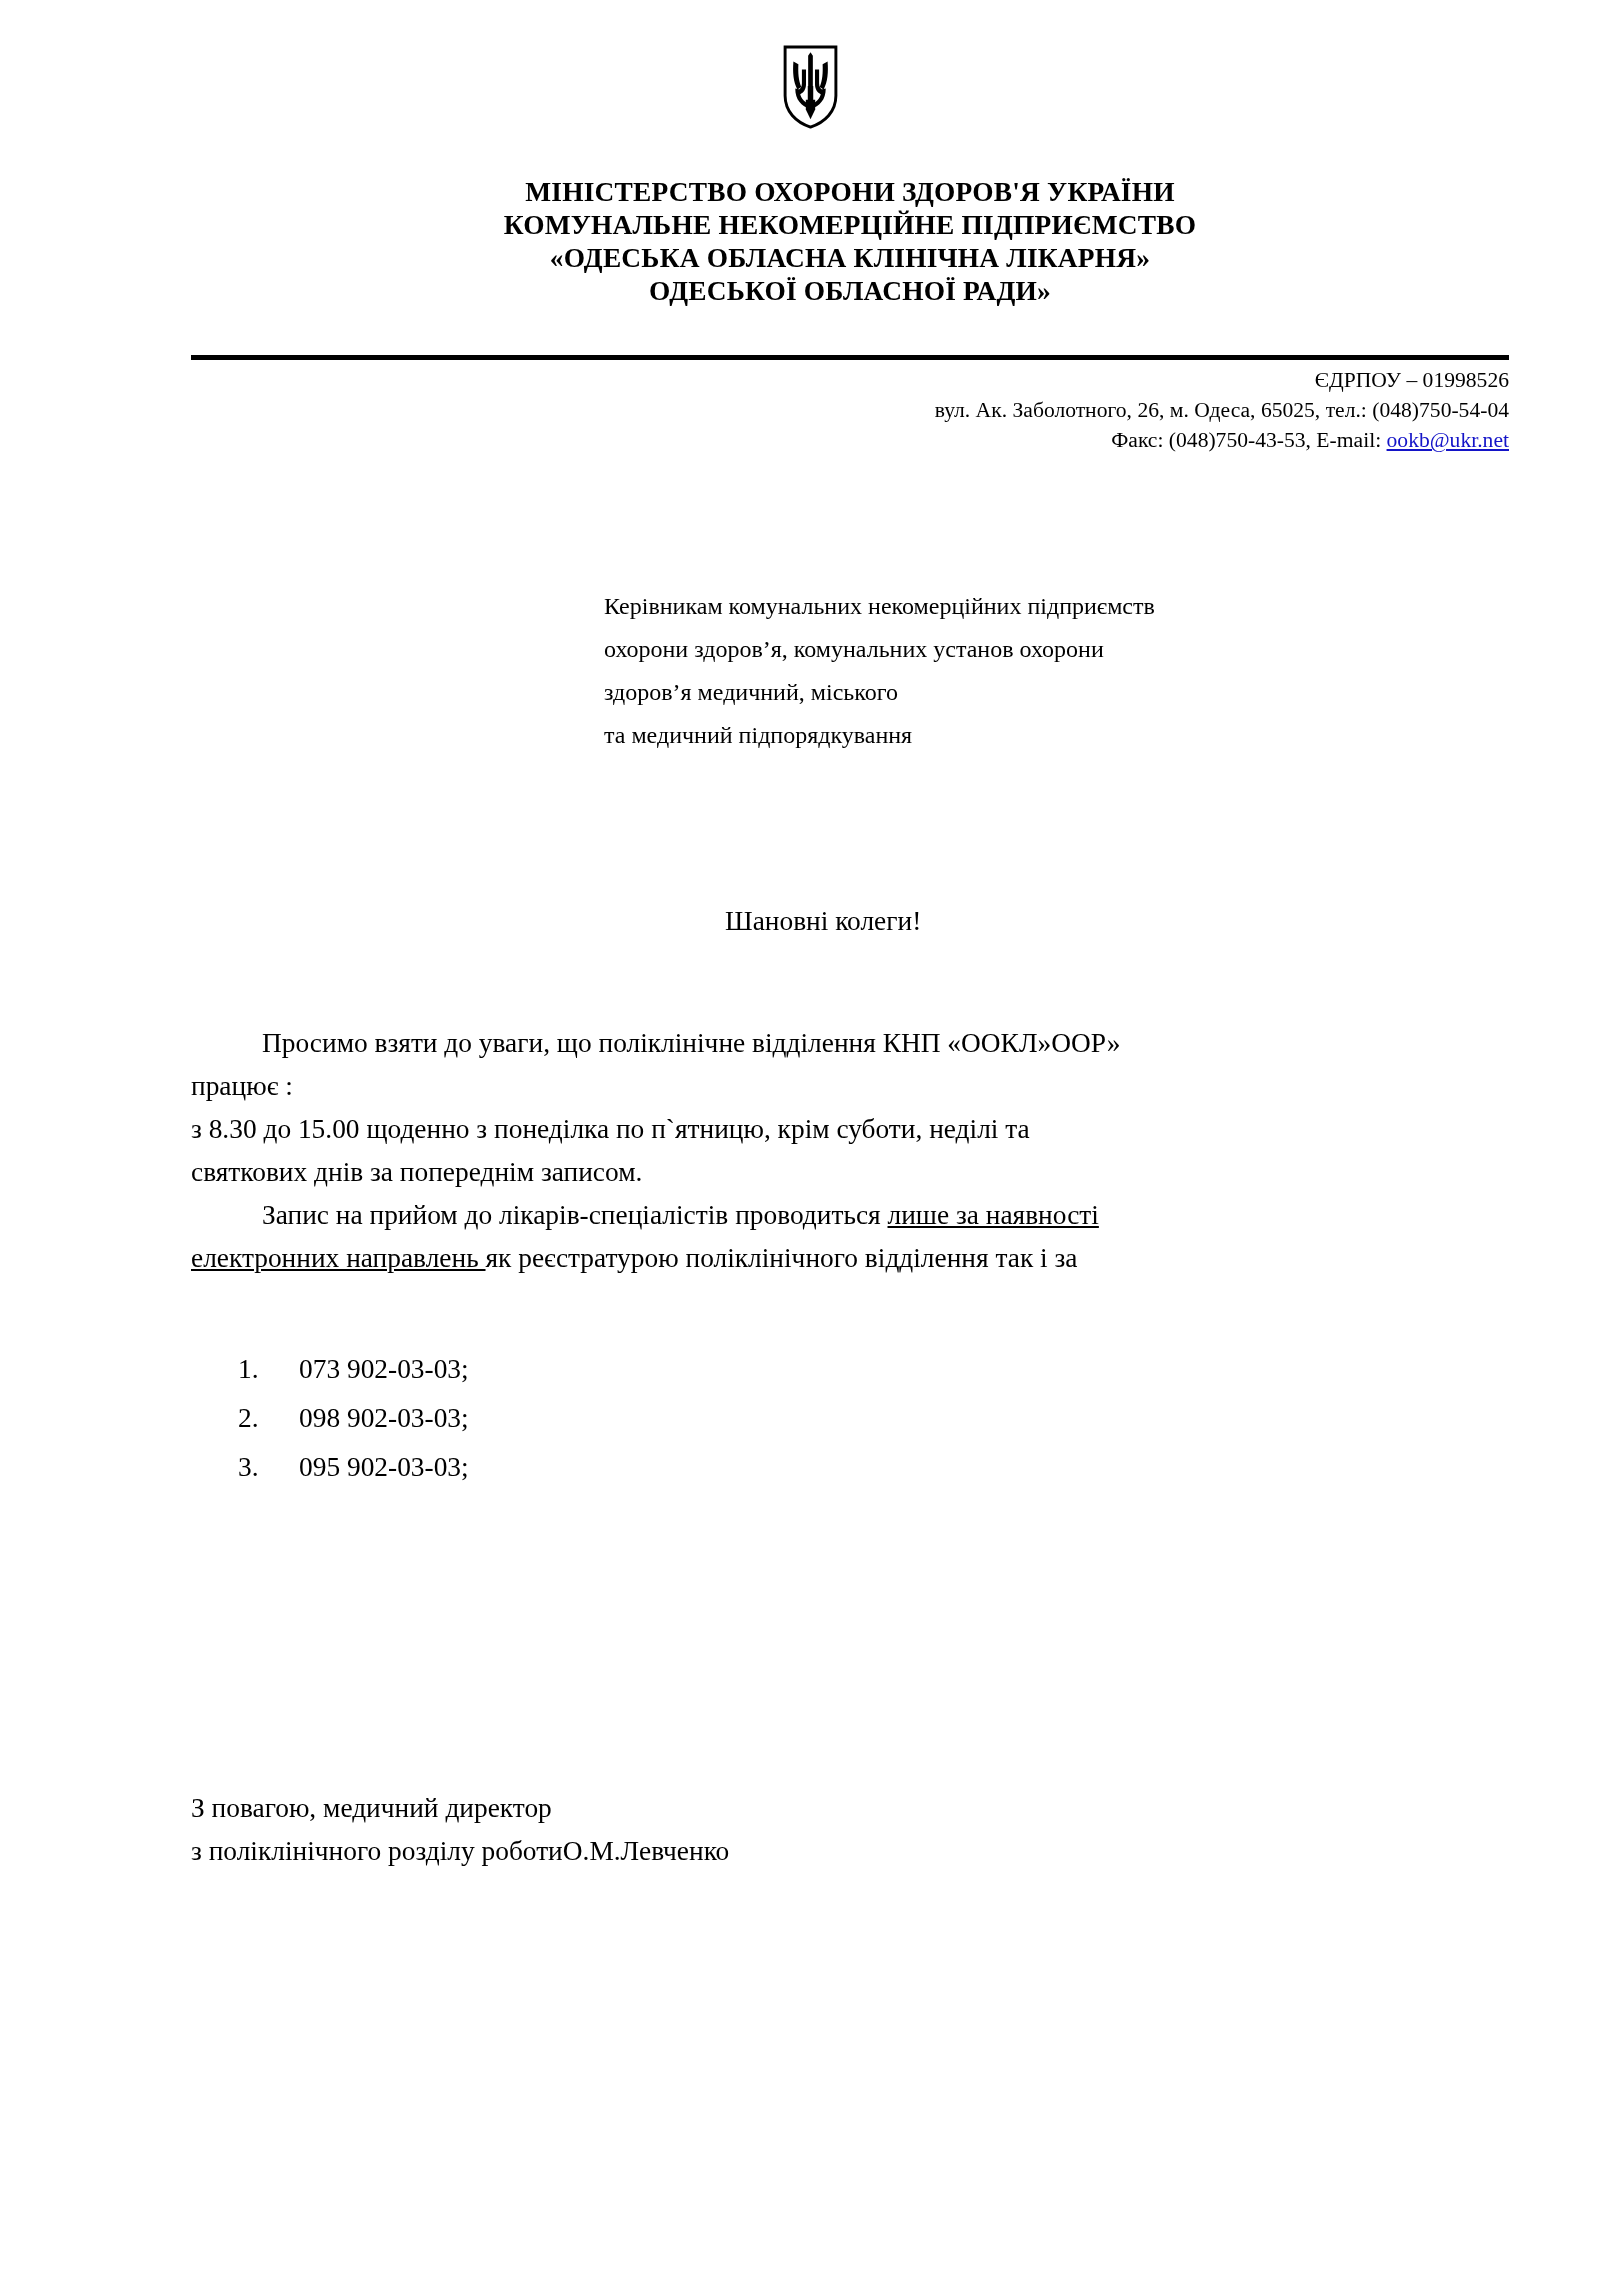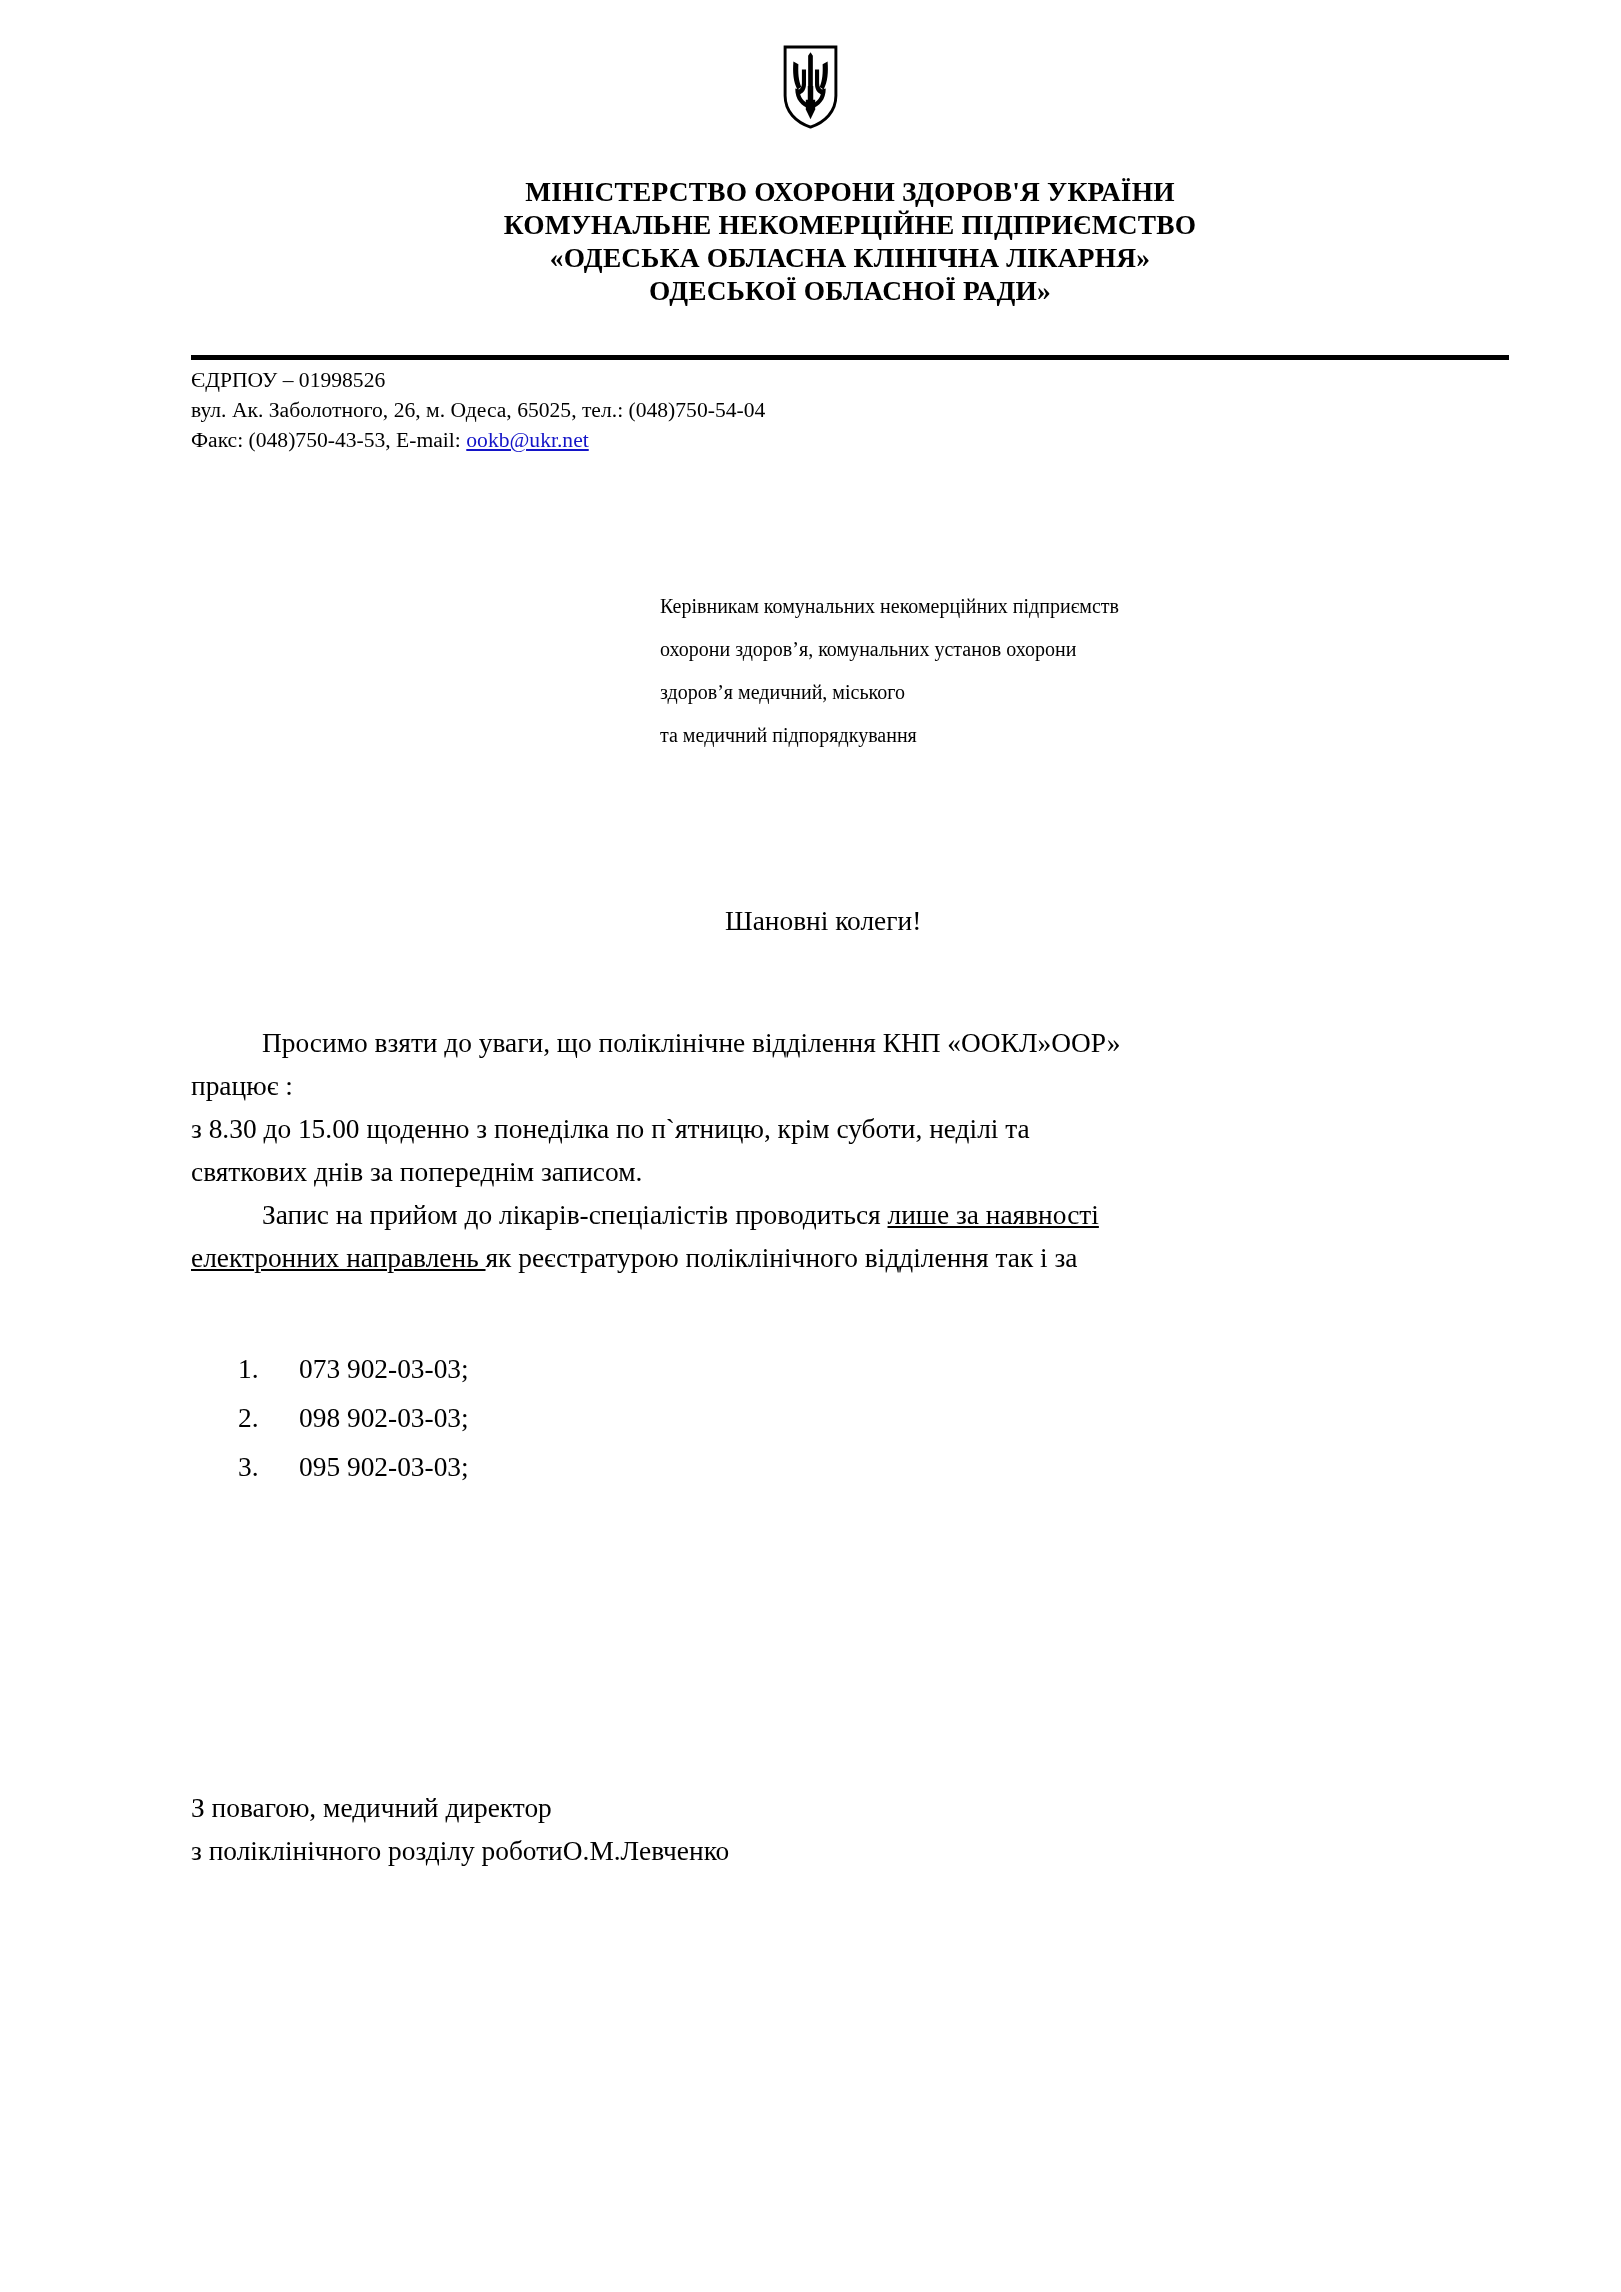--- a/index.html
+++ b/index.html
@@ -58,36 +58,36 @@
     width: 1318px;
     height: 4.9px;
     background: #000000;
   }
 
   .contacts {
     position: absolute;
     left: 191px;
     top: 365px;
     width: 1318px;
-    text-align: left;
+    text-align: right;
     font-size: 21.6px;
     line-height: 30px;
   }
   .contacts .email-link {
     color: #1414c8;
     text-decoration: underline;
   }
 
   
   .addressee {
     position: absolute;
-    left: 660px;
+    left: 604px;
     top: 585px;
     width: 863px;
-    font-size: 20px;
+    font-size: 24px;
     line-height: 43px;
   }
 
   
   .greeting {
     position: absolute;
     left: 725px;
     top: 902px;
     font-size: 27.4px;
     line-height: 39px;

